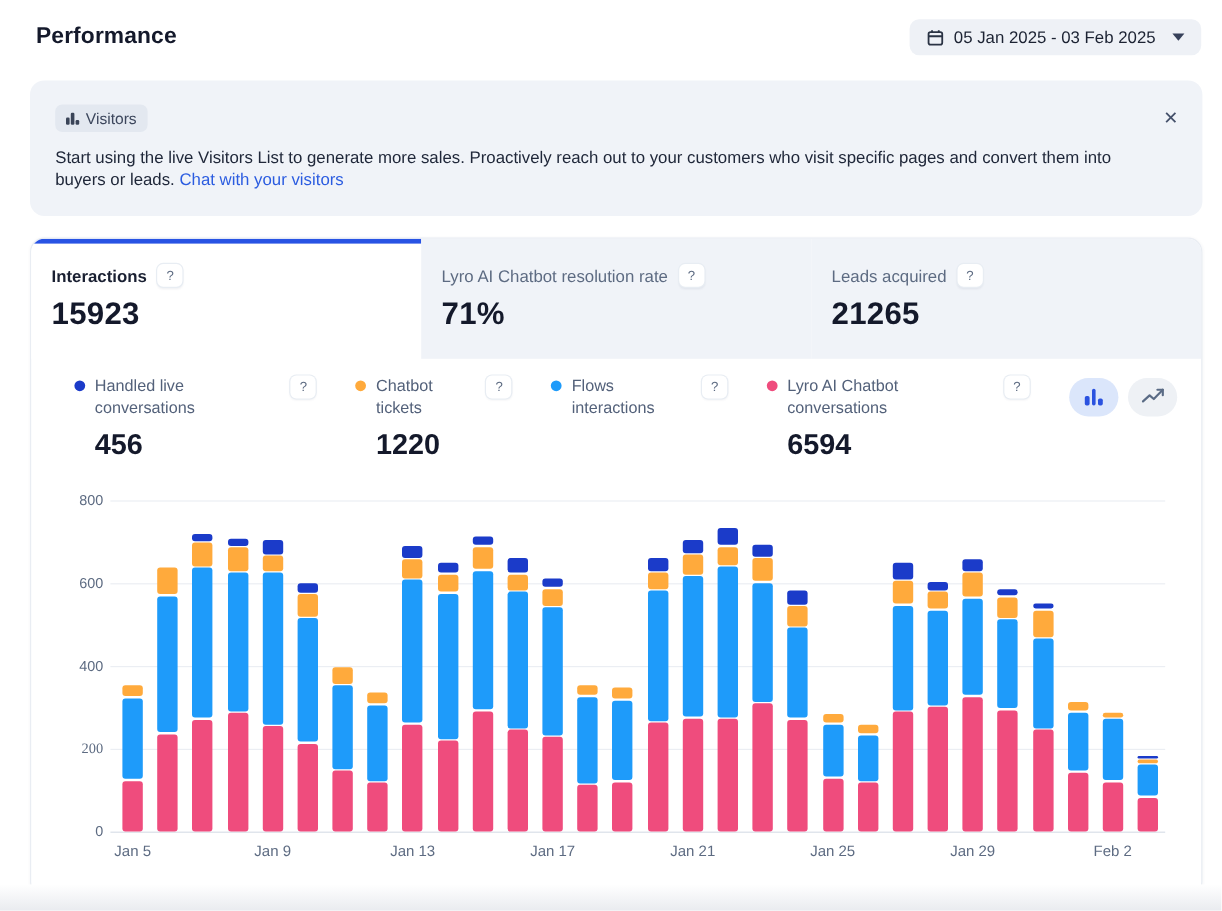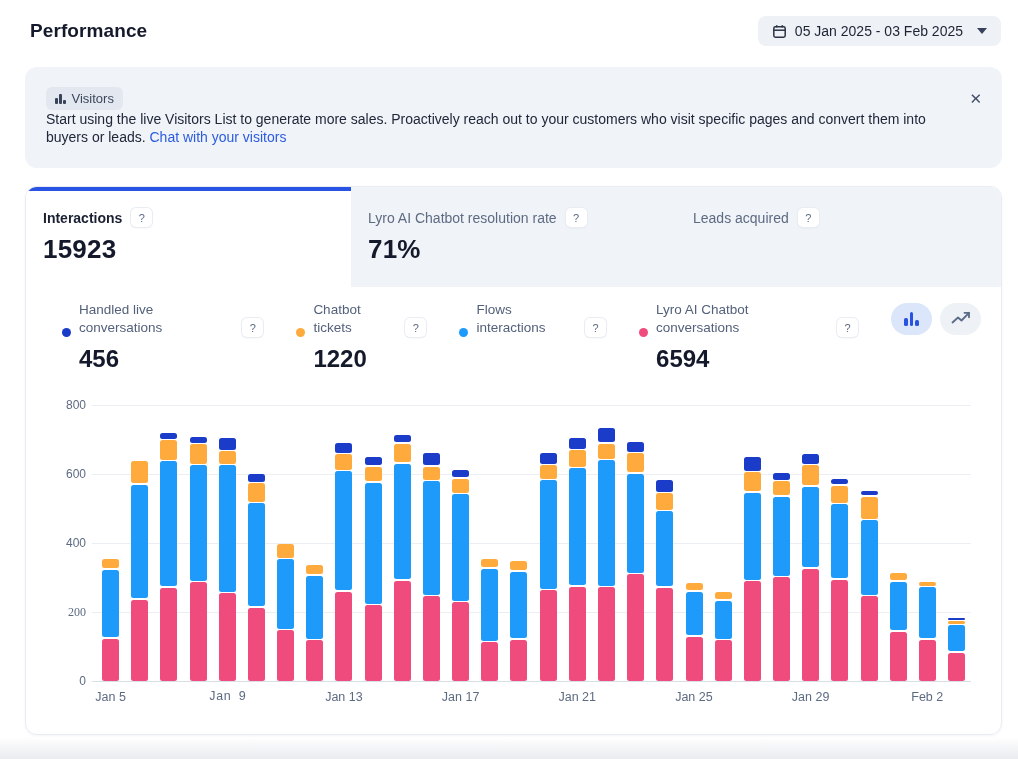--- a/index.html
+++ b/index.html
@@ -19,21 +19,21 @@
   .caret { width:0; height:0; border-left:5px solid transparent; border-right:5px solid transparent;
     border-top:6px solid #37415a; margin-left:6px; }
 
   
   .insight { position:relative; margin:21px 16px 0 25px; width:977px;
     background:#f0f3f8; border-radius:12px; padding:20px 48px 22px 21px; }
   .insight-badge { display:inline-flex; align-items:center; gap:6px; background:#e3e8f0;
     border-radius:6px; padding:4px 9px; font-size:13px; color:#3c465c; }
   .insight-badge .bars { display:flex; align-items:flex-end; gap:1.5px; height:10px; }
   .insight-badge .bars i { width:2.5px; background:#3a4458; border-radius:1px; display:block; }
-  .insight-text { font-size:14px; line-height:18px; color:#20283a; max-width:890px; }
+  .insight-text { margin-top:12px; font-size:14px; line-height:18px; color:#20283a; max-width:890px; }
   .insight-link { color:#2b5ce0; text-decoration:none; cursor:pointer; }
   .close-btn { position:absolute; top:24px; right:20px; font-size:15px; color:#44506a;
     background:none; border:none; cursor:pointer; line-height:1; font-family:inherit; }
 
   
   .card { margin:18px 16px 0 25px; width:977px; height:549px; background:#fff;
     border:1px solid #e9edf3; border-radius:12px; overflow:hidden;
     box-shadow:0 1px 3px rgba(25,39,80,.05); }
 
   .tabs { display:flex; height:100px; }
@@ -44,21 +44,21 @@
   .tab-value { margin-top:7px; font-size:26px; font-weight:700; color:#14192b; letter-spacing:.2px; }
 
   .help-badge { display:inline-flex; align-items:center; justify-content:center;
     width:21px; height:19px; background:#fff; border-radius:5px; font-size:11px;
     color:#5d6b82; box-shadow:0 0 0 1px #e8edf3, 0 1px 2px rgba(25,39,80,.08);
     cursor:pointer; border:none; font-family:inherit; }
 
   
   .legend-row { display:flex; align-items:flex-start; margin:14px 20px 0 36px; height:84px; }
   .metric { display:flex; flex-direction:column; }
-  .metric-head { display:flex; align-items:flex-end; gap:8px; }
+  .metric-head { display:flex; align-items:flex-start; gap:8px; }
   .dot { width:9px; height:9px; border-radius:50%; margin-top:4px; flex:0 0 auto; }
   .metric-label { font-size:13.5px; line-height:18px; color:#53617a; }
   .metric-value { font-size:24px; font-weight:700; color:#14192b; margin-top:8px; margin-left:17px; }
   .m1 .metric-label { width:112px; } .m1 { width:206px; }
   .m2 .metric-label { width:66px; }  .m2 { width:133px; }
   .m3 .metric-label { width:92px; }  .m3 { width:150px; }
   .m4 .metric-label { width:118px; } .m4 { width:224px; }
   .metric .help-badge { margin-left:auto; }
   .m1,.m2,.m3,.m4 { margin-right:33px; }
   .toggles { margin-left:auto; display:flex; gap:8px; padding-top:2px; }
@@ -136,20 +136,21 @@
           <span>Lyro AI Chatbot resolution rate</span>
           <button class="help-badge">?</button>
         </div>
         <div class="tab-value">71%</div>
       </div>
       <div class="tab">
         <div class="tab-label-row">
           <span>Leads acquired</span>
           <button class="help-badge">?</button>
         </div>
+        <div class="tab-value">21265</div>
       </div>
     </div>
 
     <div class="legend-row">
       <div class="metric m1">
         <div class="metric-head">
           <span class="dot" style="background: rgb(27, 59, 201);"></span>
           <span class="metric-label">Handled live conversations</span>
           <button class="help-badge">?</button>
         </div>
@@ -440,21 +441,21 @@
               <div class="bar">
                 <div class="seg" style="height: 2.07px; background: rgb(27, 59, 201);"></div>
                 <div class="seg" style="height: 2.76px; background: rgb(255, 170, 60);"></div>
                 <div class="seg" style="height: 25.875px; background: rgb(30, 155, 250);"></div>
                 <div class="seg" style="height: 28.29px; background: rgb(239, 76, 125);"></div>
               </div>
             </div>
           </div>
         <div class="x-axis" style="position:absolute; left:0; right:0; top:276px;">
             <div class="x-tick" style="left: 1.66667%;">Jan 5</div>
-            <div class="x-tick" style="left: 15%; font-family: Liberation Mono, monospace;">Jan 9</div>
+            <div class="x-tick" style="left: 15%;">Jan 9</div>
             <div class="x-tick" style="left: 28.3333%;">Jan 13</div>
             <div class="x-tick" style="left: 41.6667%;">Jan 17</div>
             <div class="x-tick" style="left: 55%;">Jan 21</div>
             <div class="x-tick" style="left: 68.3333%;">Jan 25</div>
             <div class="x-tick" style="left: 81.6667%;">Jan 29</div>
             <div class="x-tick" style="left: 95%;">Feb 2</div>
           </div>
       </div>
     </div>
 

